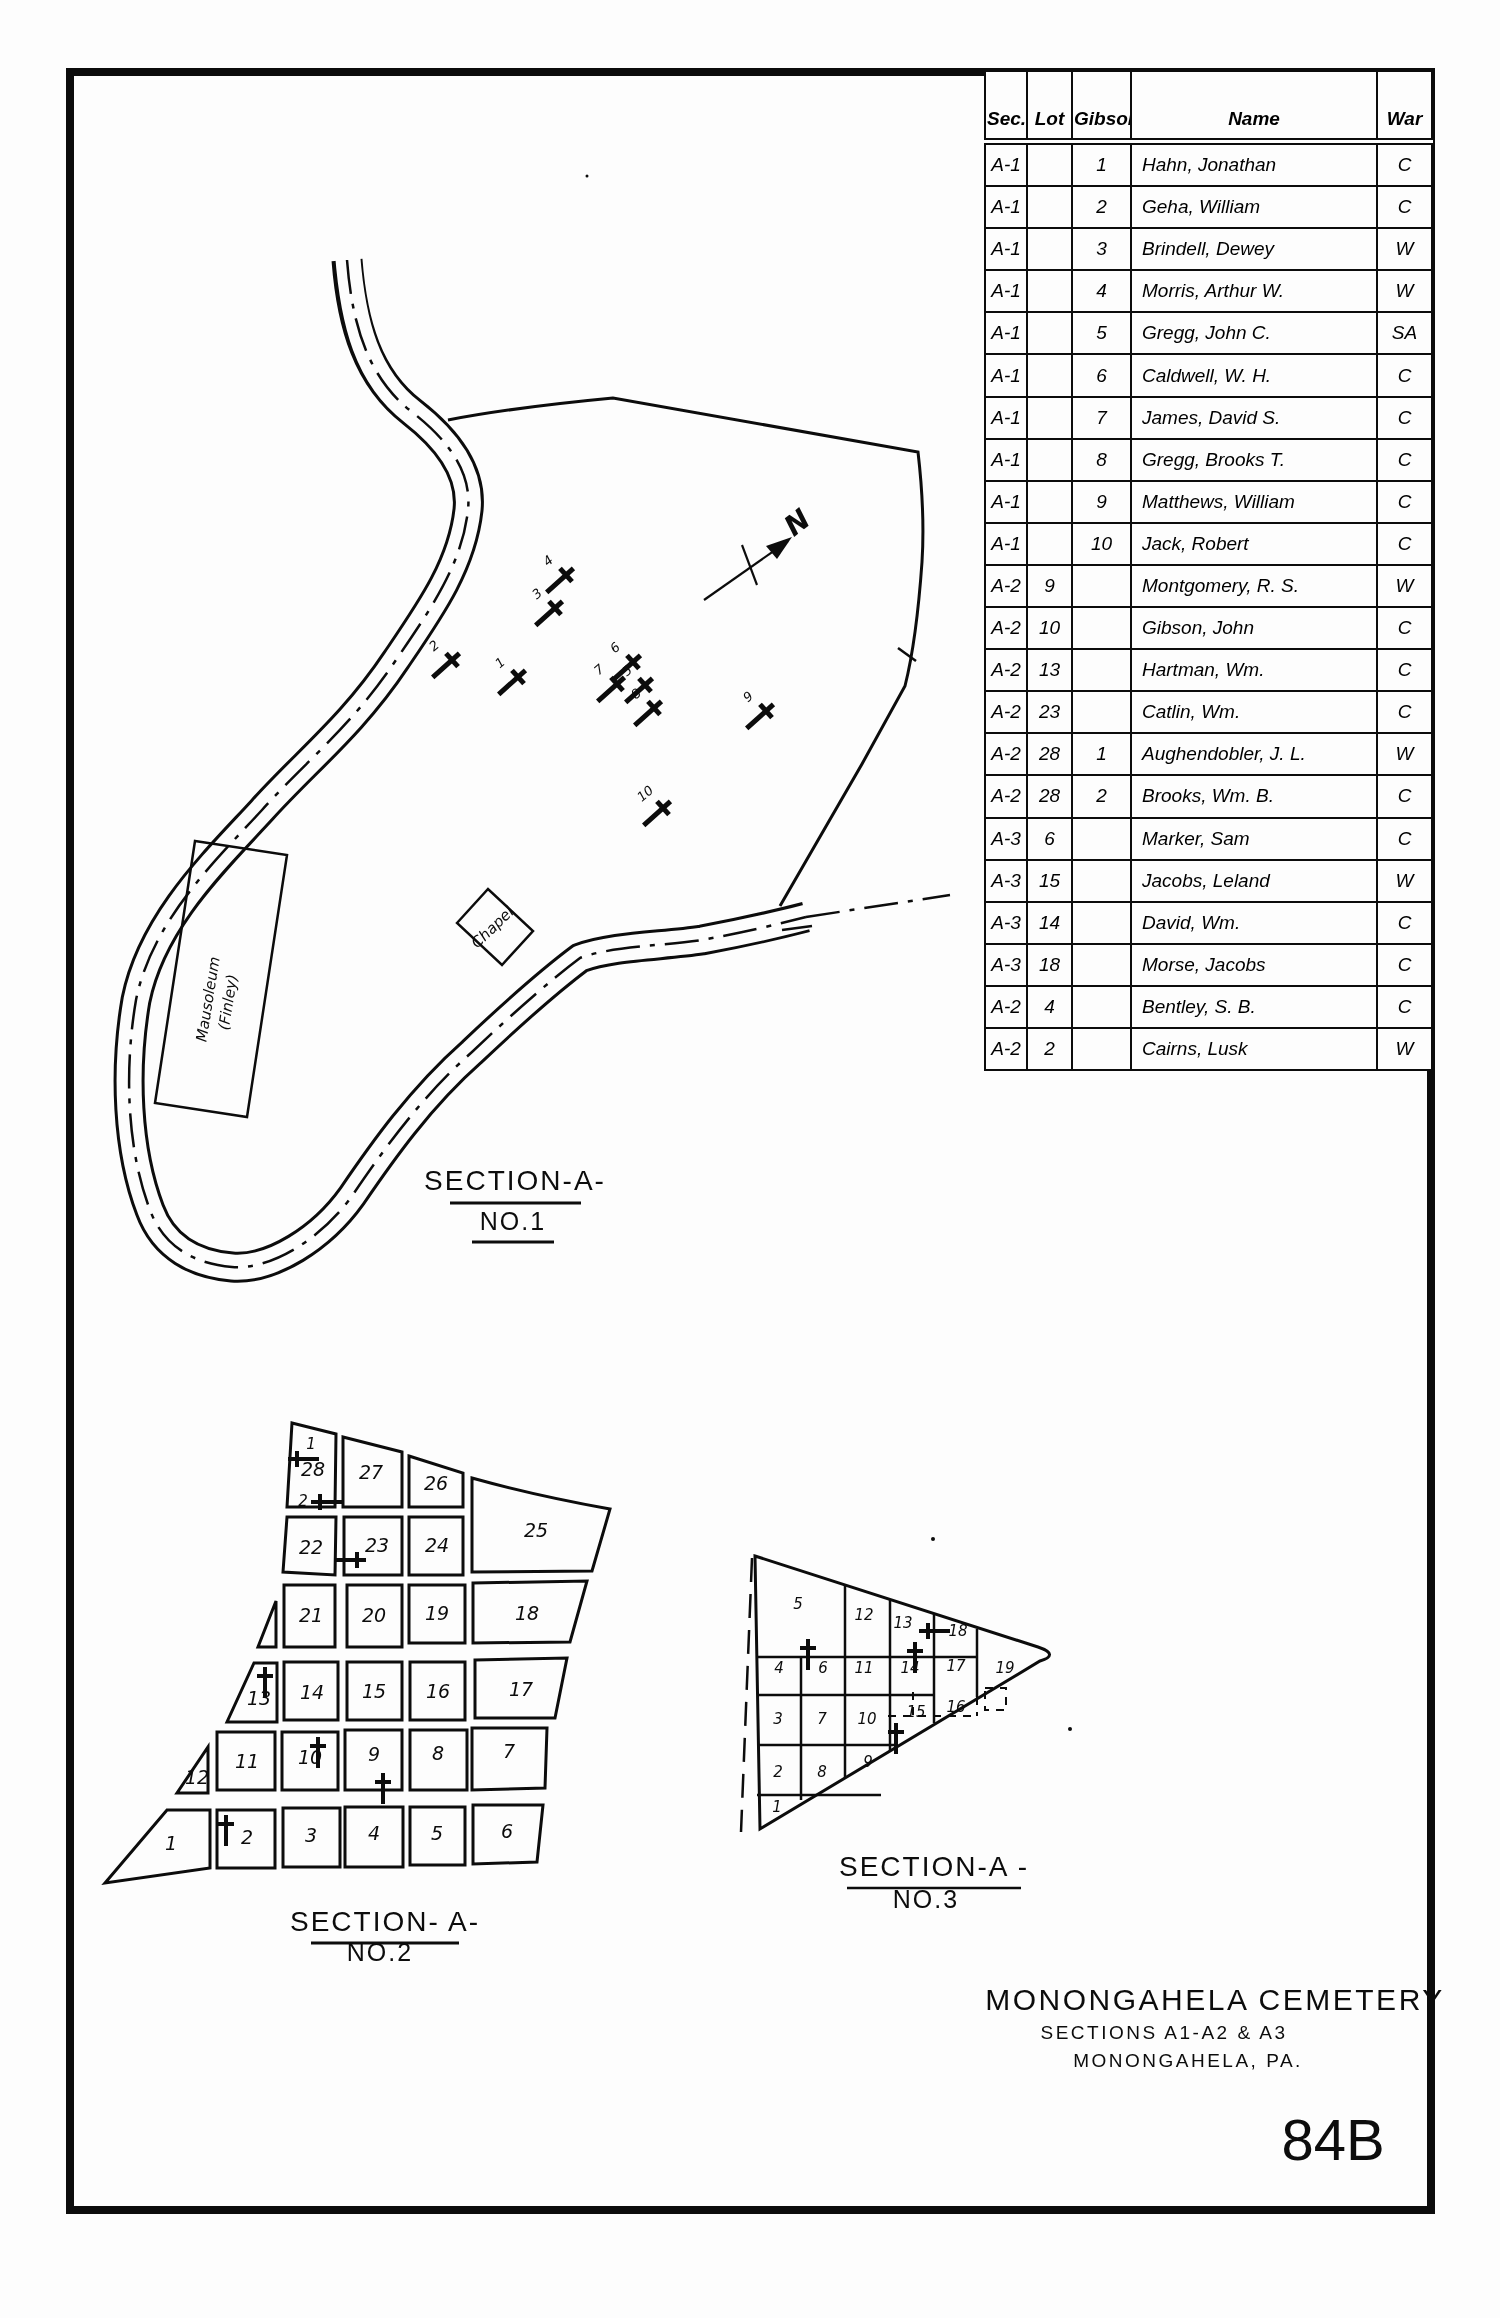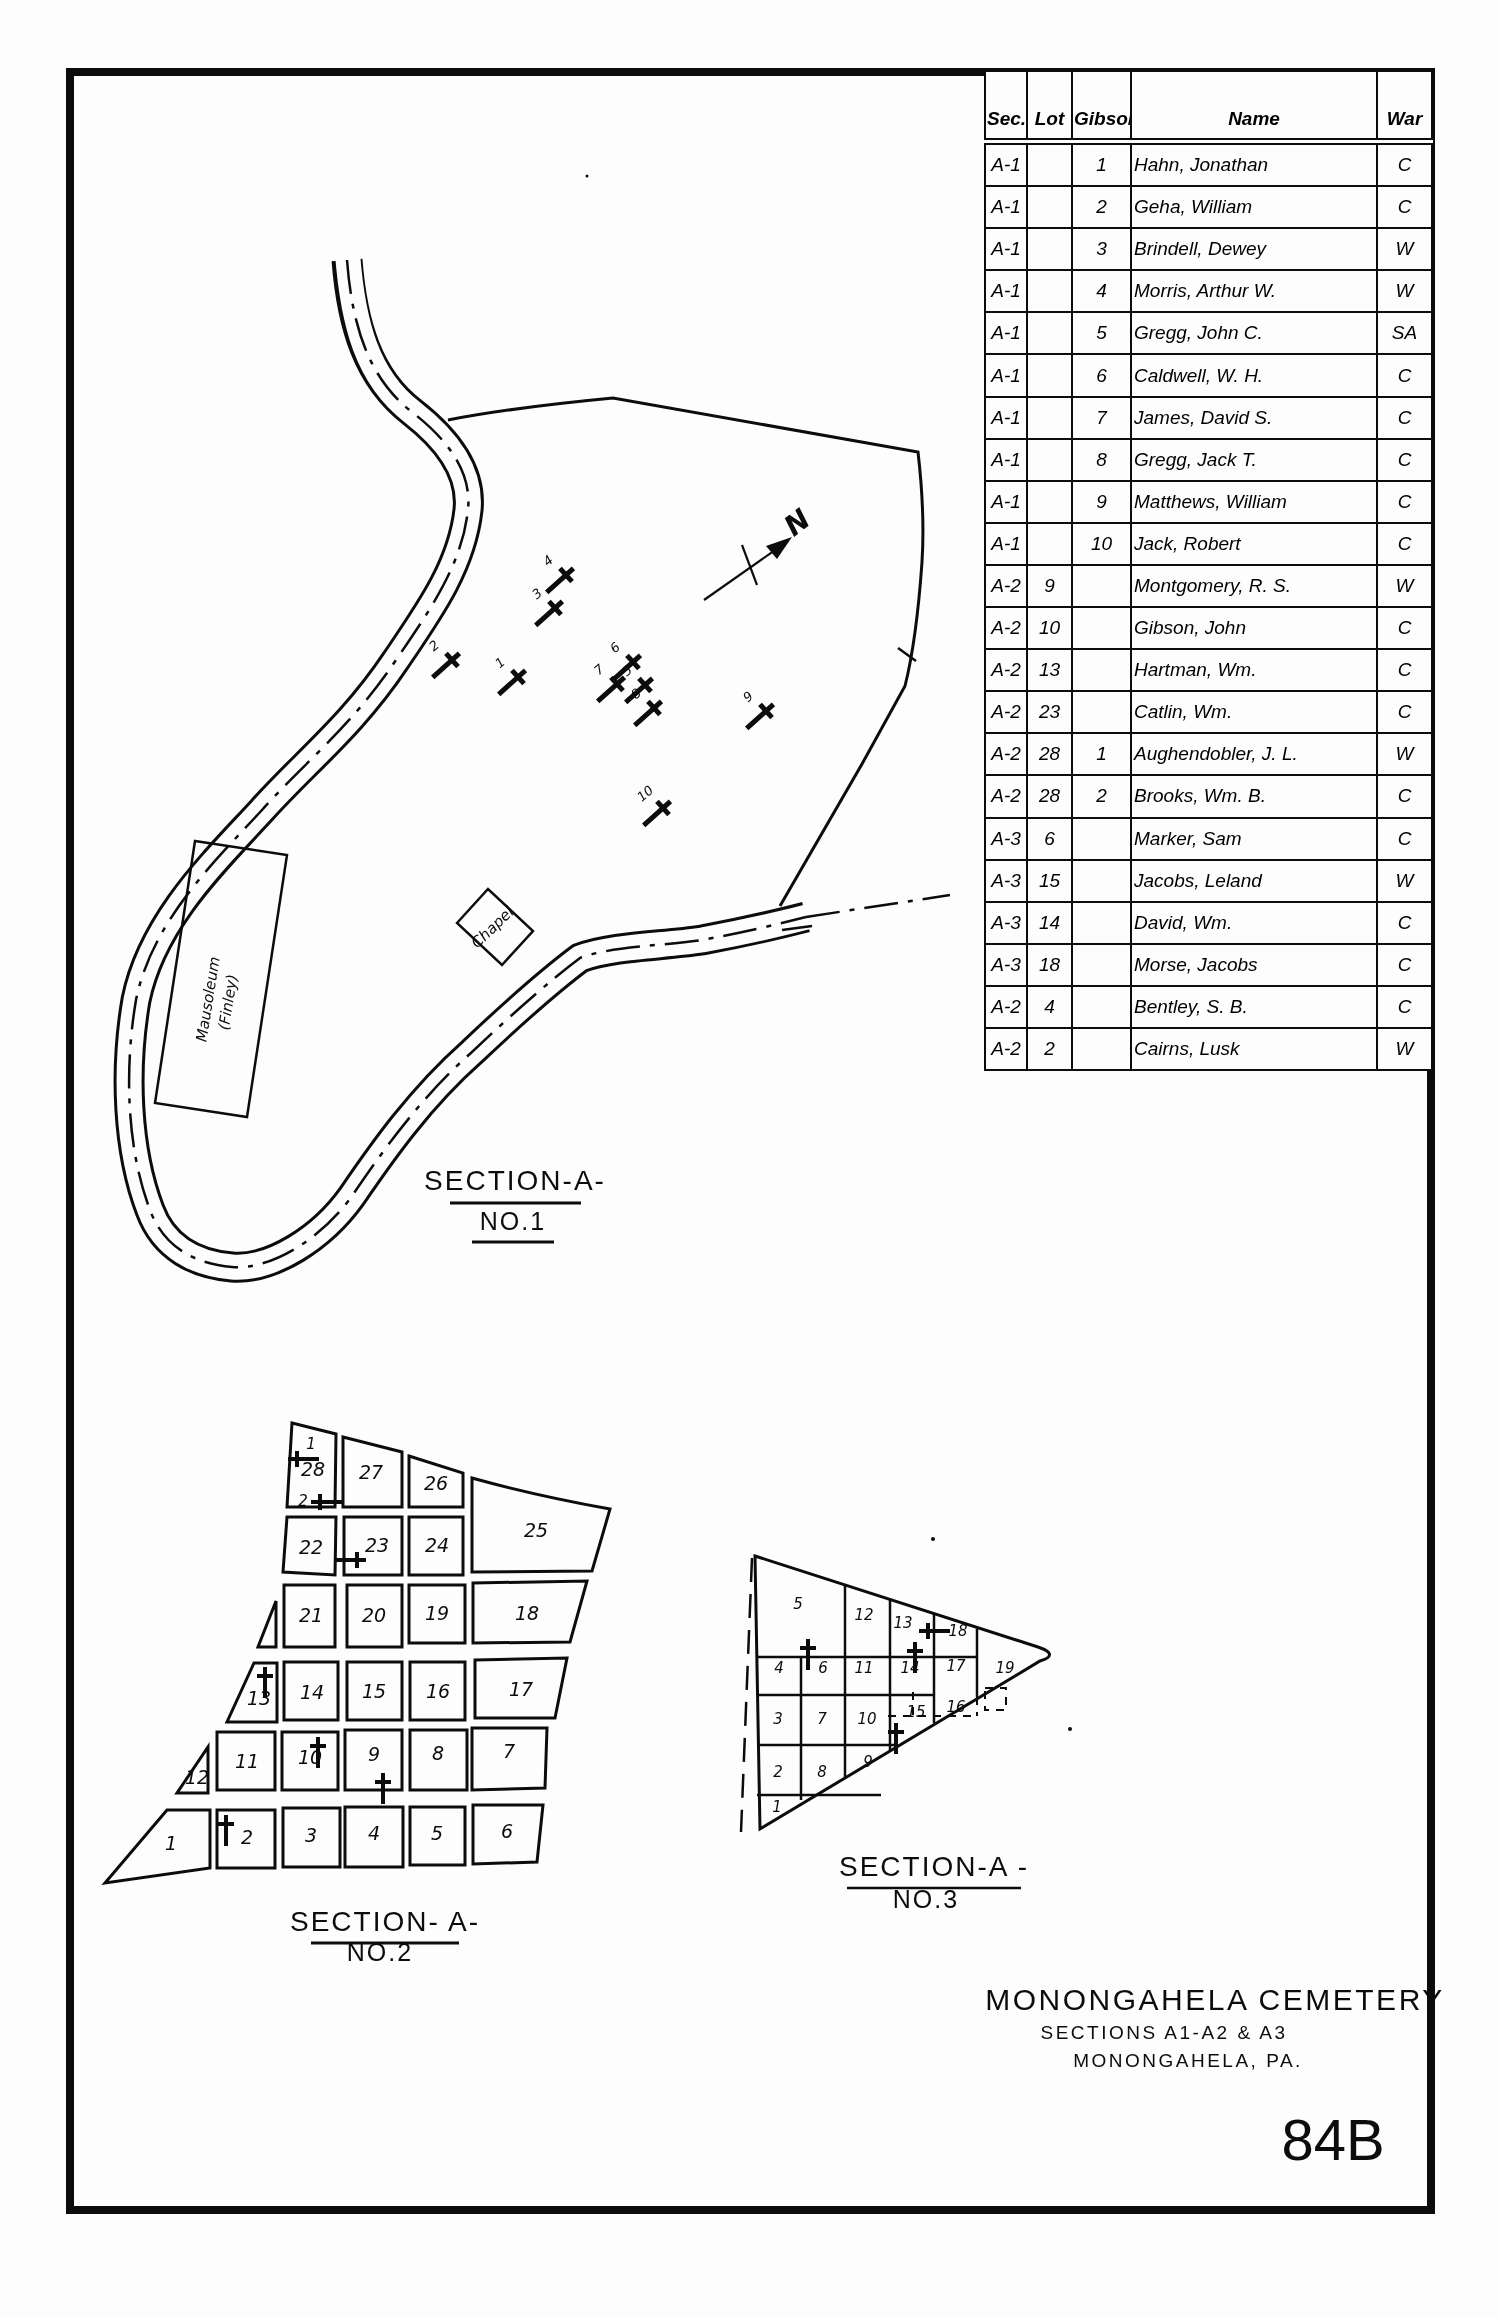--- a/index.html
+++ b/index.html
@@ -19,21 +19,21 @@
   .sec-sub{font:25px "Liberation Sans",sans-serif;letter-spacing:2px;text-anchor:middle;}
   .tb1{font:30px "Liberation Sans",sans-serif;letter-spacing:2.5px;text-anchor:middle;}
   .tb2{font:19px "Liberation Sans",sans-serif;letter-spacing:2.5px;text-anchor:middle;}
   .sheet-num{font:58px "Liberation Sans",sans-serif;text-anchor:middle;}
 
   
   #burial-table{position:absolute;left:984px;top:70px;width:449px;border-collapse:collapse;table-layout:fixed;background:#fdfdfd;}
   #burial-table th,#burial-table td{border:2.5px solid #0c0c0c;overflow:hidden;white-space:nowrap;}
   #burial-table th{height:57px;font:italic bold 19px "Liberation Sans",sans-serif;vertical-align:bottom;padding-bottom:8px;text-align:center;border-bottom:7px double #0c0c0c;}
   #burial-table td{height:40.1px;font:italic 19px "Liberation Sans",sans-serif;vertical-align:middle;text-align:center;padding:0;}
-  #burial-table td.c3{text-align:left;padding-left:2px;}
+  #burial-table td.c3{text-align:left;padding-left:10px;}
   #burial-table col.w0{width:42px}#burial-table col.w1{width:45px}#burial-table col.w2{width:59px}#burial-table col.w3{width:246px}#burial-table col.w4{width:55px}
   th.name-h{}
 </style>
 </head>
 <body>
 
 <div id="sheet">
 
   <svg id="mapsvg" width="1500" height="2318" viewBox="0 0 1500 2318">
 
@@ -305,21 +305,21 @@
           <td class="c0">A-1</td>
           <td class="c1"></td>
           <td class="c2">7</td>
           <td class="c3">James, David S.</td>
           <td class="c4">C</td>
         </tr>
         <tr>
           <td class="c0">A-1</td>
           <td class="c1"></td>
           <td class="c2">8</td>
-          <td class="c3">Gregg, Jack T.</td>
+          <td class="c3">Gregg, Brooks T.</td>
           <td class="c4">C</td>
         </tr>
         <tr>
           <td class="c0">A-1</td>
           <td class="c1"></td>
           <td class="c2">9</td>
           <td class="c3">Matthews, William</td>
           <td class="c4">C</td>
         </tr>
         <tr>

